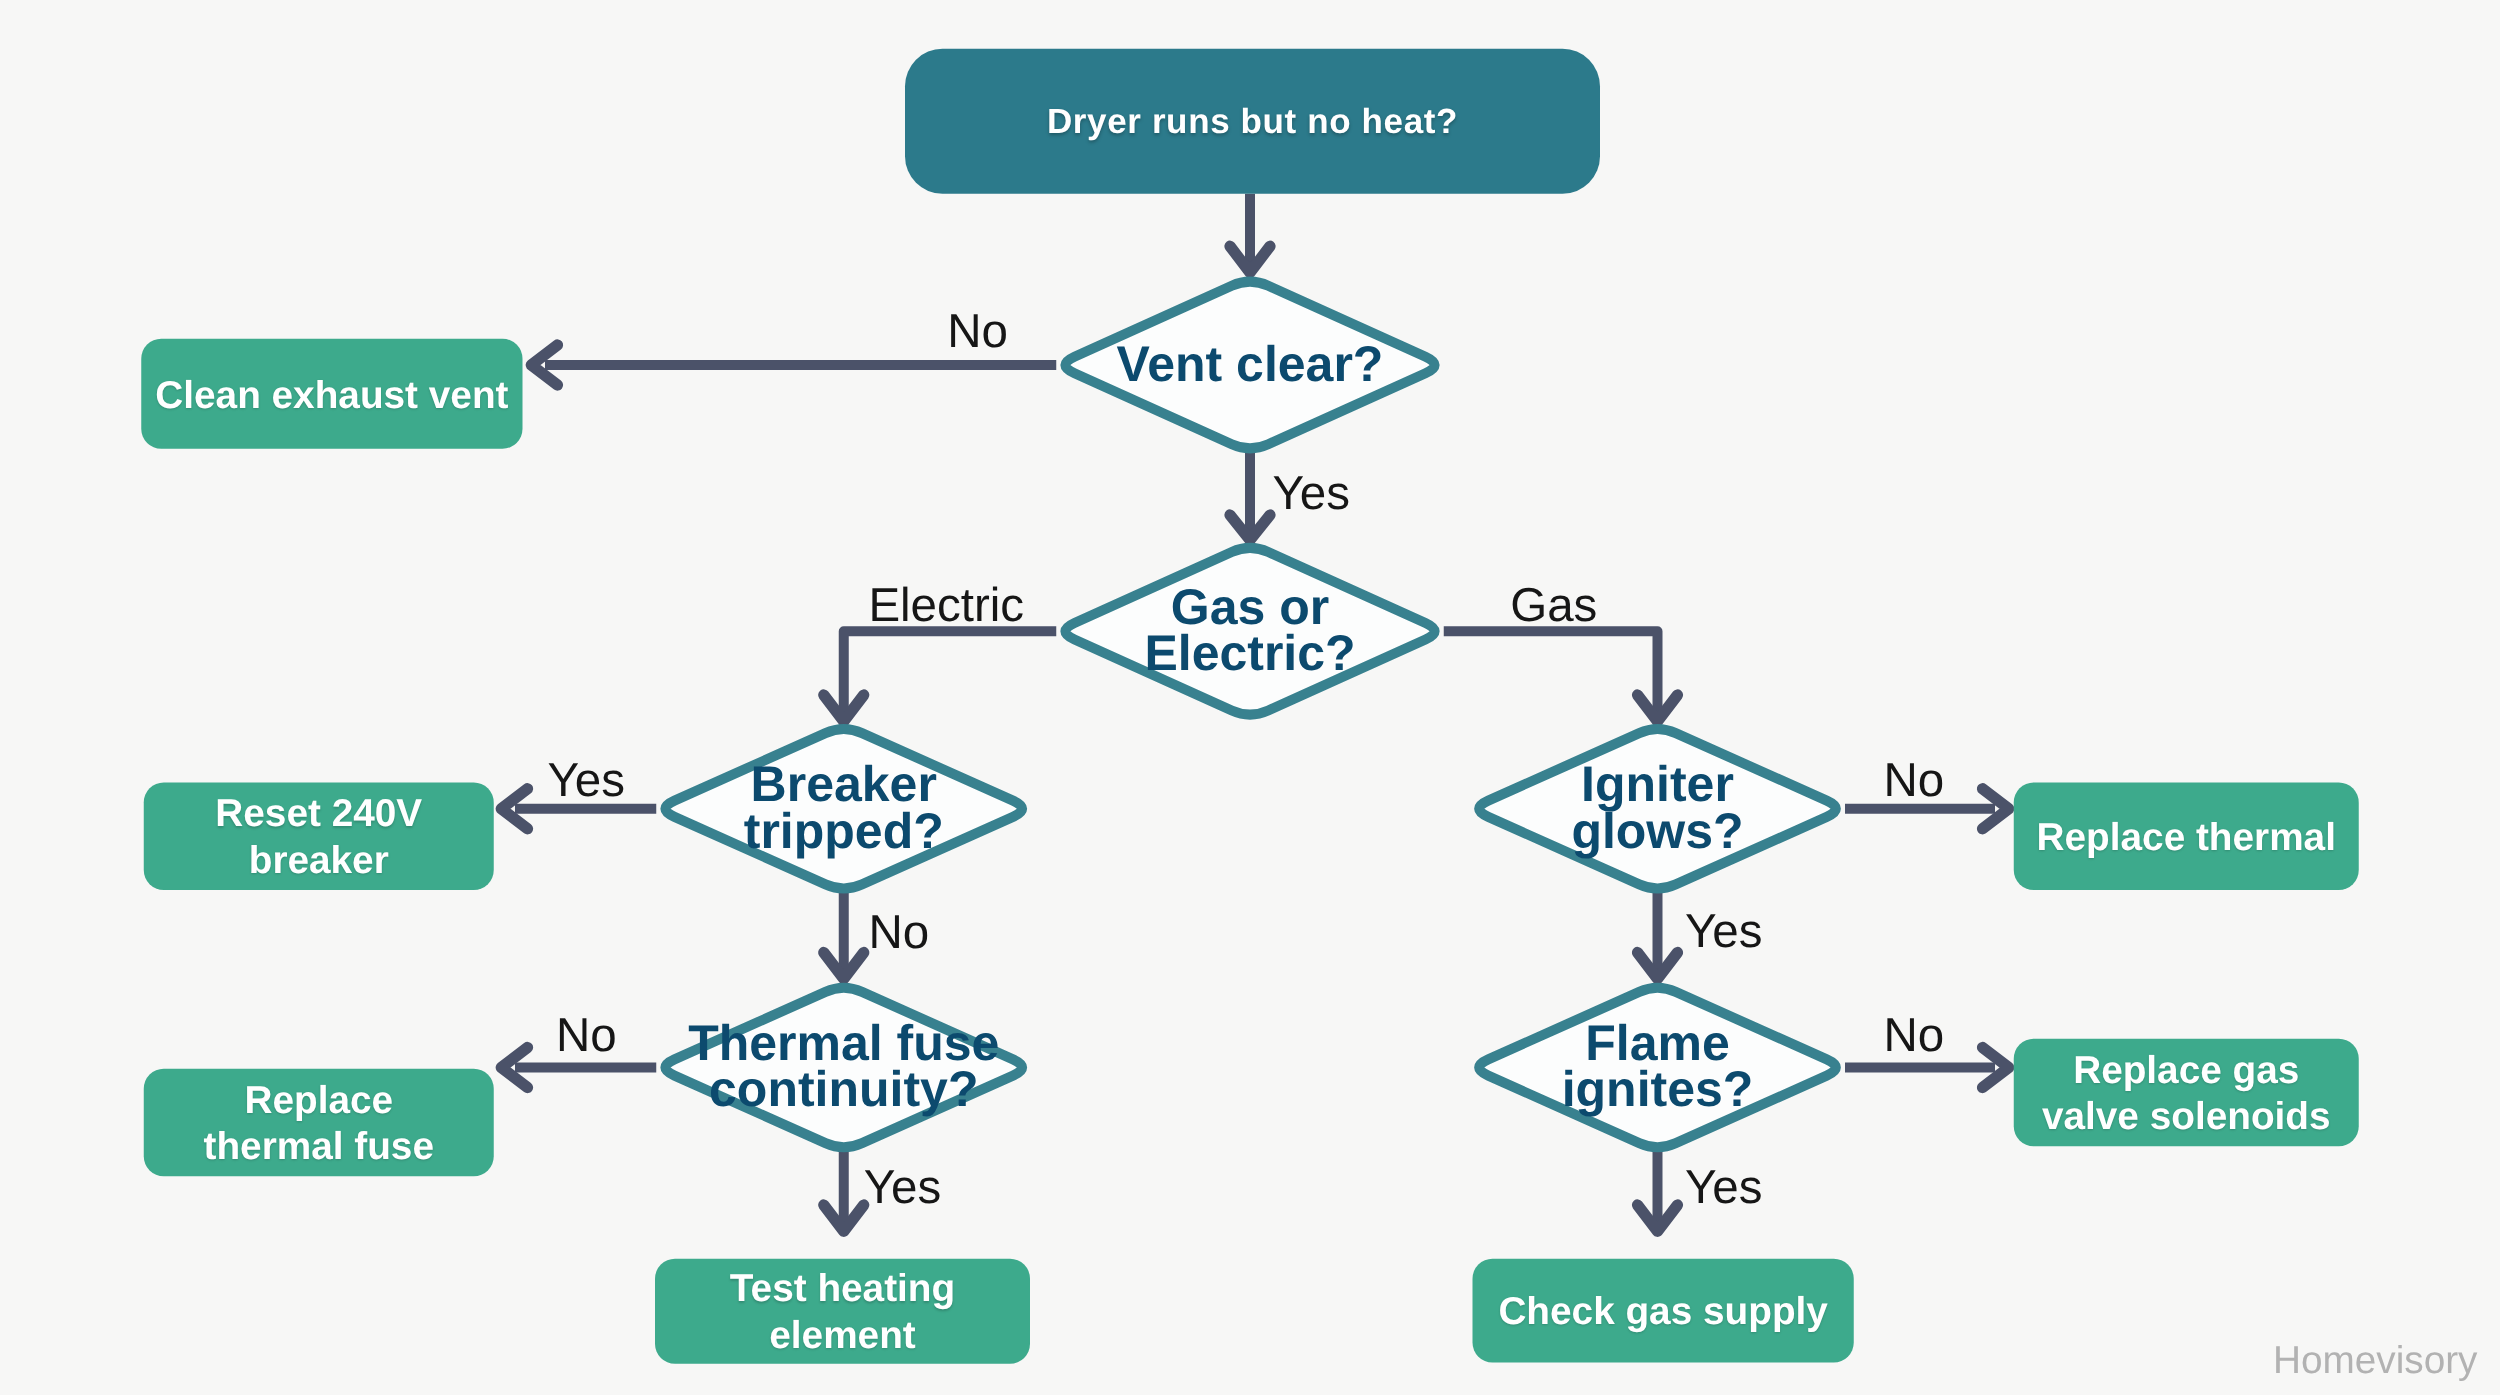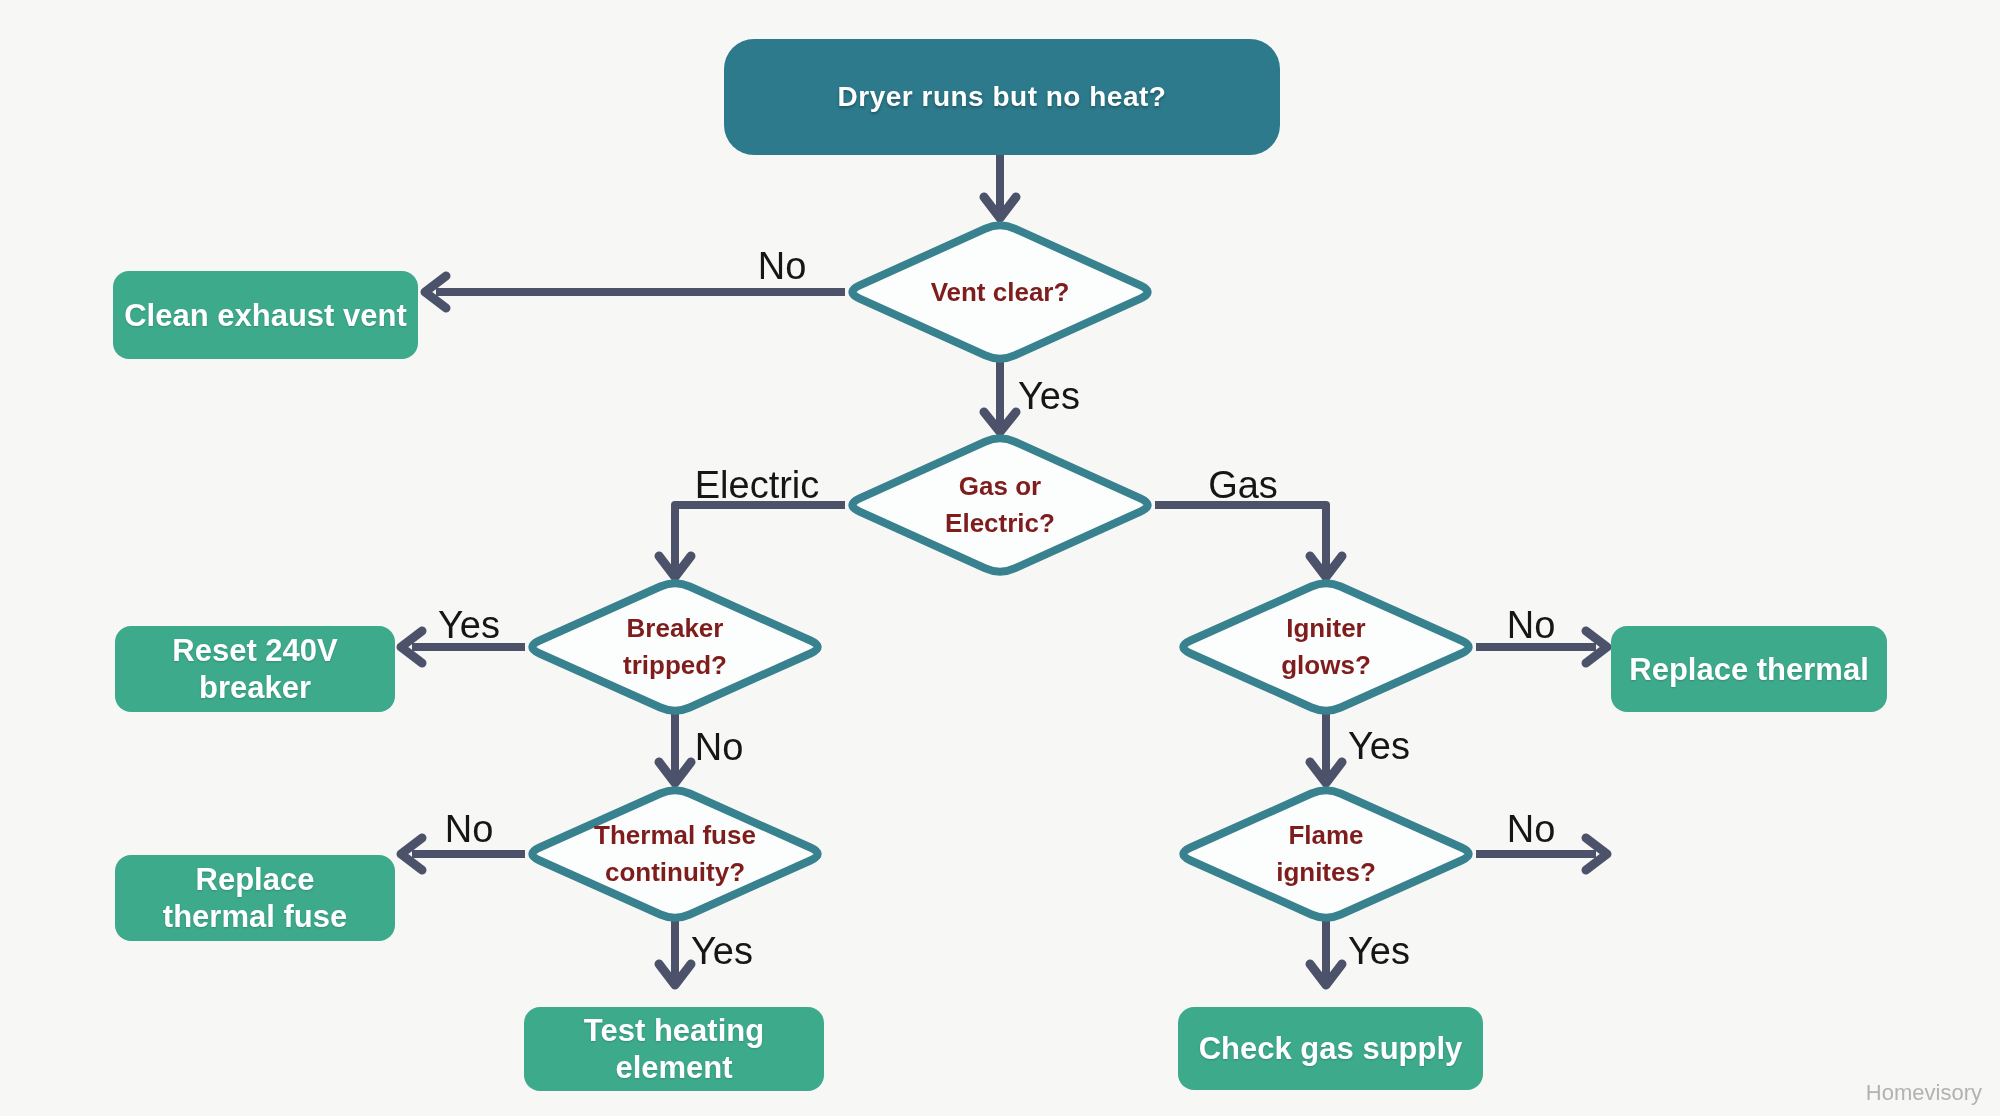--- a/index.html
+++ b/index.html
@@ -23,29 +23,29 @@
     border-radius:16px;font-size:31px;font-weight:bold;line-height:37px;
     text-shadow:0 1px 2px rgba(0,0,0,.18);
     margin-top:19px;
   }
   .action span,.dtext span{display:block;}
   .diamond{position:absolute;z-index:2;}
   .diamond svg{position:absolute;left:0;top:0;display:block;}
   .diamond path{fill:#fcfdfd;stroke:var(--decision-border,#38818f);stroke-width:8;stroke-linejoin:round;}
   .dtext{
     position:absolute;inset:0;display:flex;flex-direction:column;align-items:center;justify-content:center;
-    font-size:26px;font-weight:bold;line-height:37px;color:#7f1d1d;text-align:center;z-index:3;
+    font-size:40px;font-weight:bold;line-height:37px;color:#0c4a6e;text-align:center;z-index:3;
   }
   .edge-label{
     position:absolute;z-index:3;transform:translate(-50%,-50%);
     font-size:38px;color:var(--label-text,#161616);white-space:nowrap;
   }
   .watermark{
     position:absolute;right:18px;bottom:10px;z-index:3;
-    font-size:22px;color:var(--watermark-text,#b2b2b2);text-align:right;
+    font-size:31px;color:var(--watermark-text,#b2b2b2);text-align:right;
   }
 </style>
 </head>
 <body>
 
 <div class="canvas" style="--background: #f7f7f6; --start-fill: #2c7a8b; --action-fill: #3daa8c; --decision-border: #38818f; --arrow: #4b5269; --label-text: #161616; --node-text: #ffffff; --watermark-text: #b2b2b2;">
 
   <svg class="connectors" width="2000" height="1116" viewBox="0 0 2000 1116">
     <g>
       <path class="shaft" d="M1000 155 L1000 213"></path>
@@ -186,20 +186,26 @@
     <div>
       <span>Test heating</span>
       <span>element</span>
     </div>
   </div>
 
   <div class="node action" style="left:1611px;top:607px;width:276px;height:86px">
     <span>Replace thermal</span>
   </div>
 
+  <div class="node action" style="left:1611px;top:812px;width:276px;height:86px">
+    <div>
+      <span>Replace gas</span>
+      <span>valve solenoids</span>
+    </div>
+  </div>
 
   <div class="node action" style="left:1178px;top:988px;width:305px;height:83px">
     <span>Check gas supply</span>
   </div>
 
   <div class="edge-label" style="left:782px;top:266px">No</div>
   <div class="edge-label" style="left:1049px;top:396px">Yes</div>
   <div class="edge-label" style="left:757px;top:485px">Electric</div>
   <div class="edge-label" style="left:1243px;top:485px">Gas</div>
   <div class="edge-label" style="left:469px;top:625px">Yes</div>

